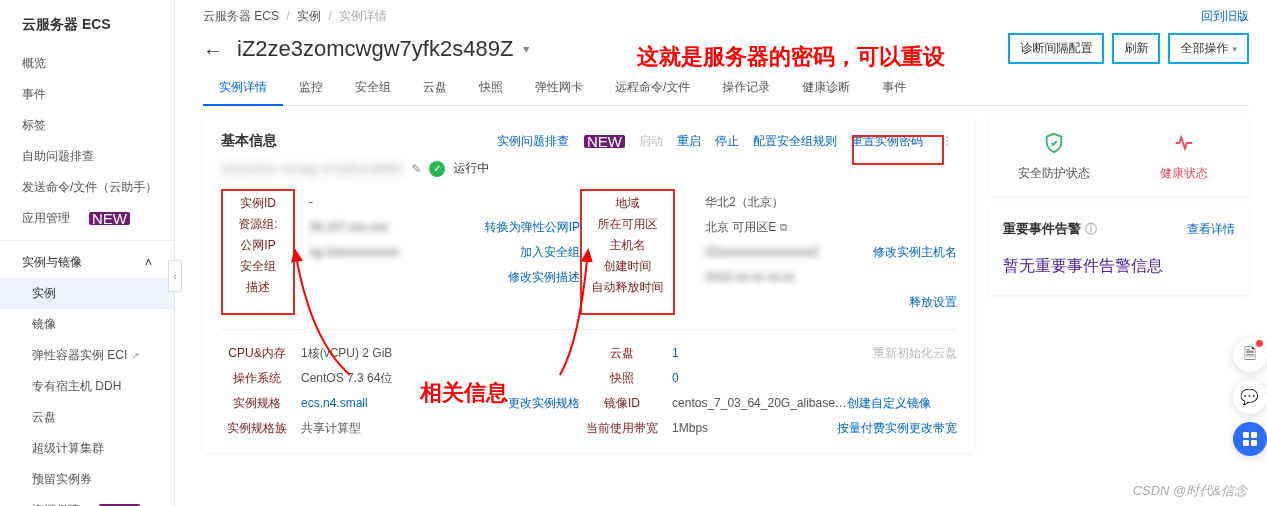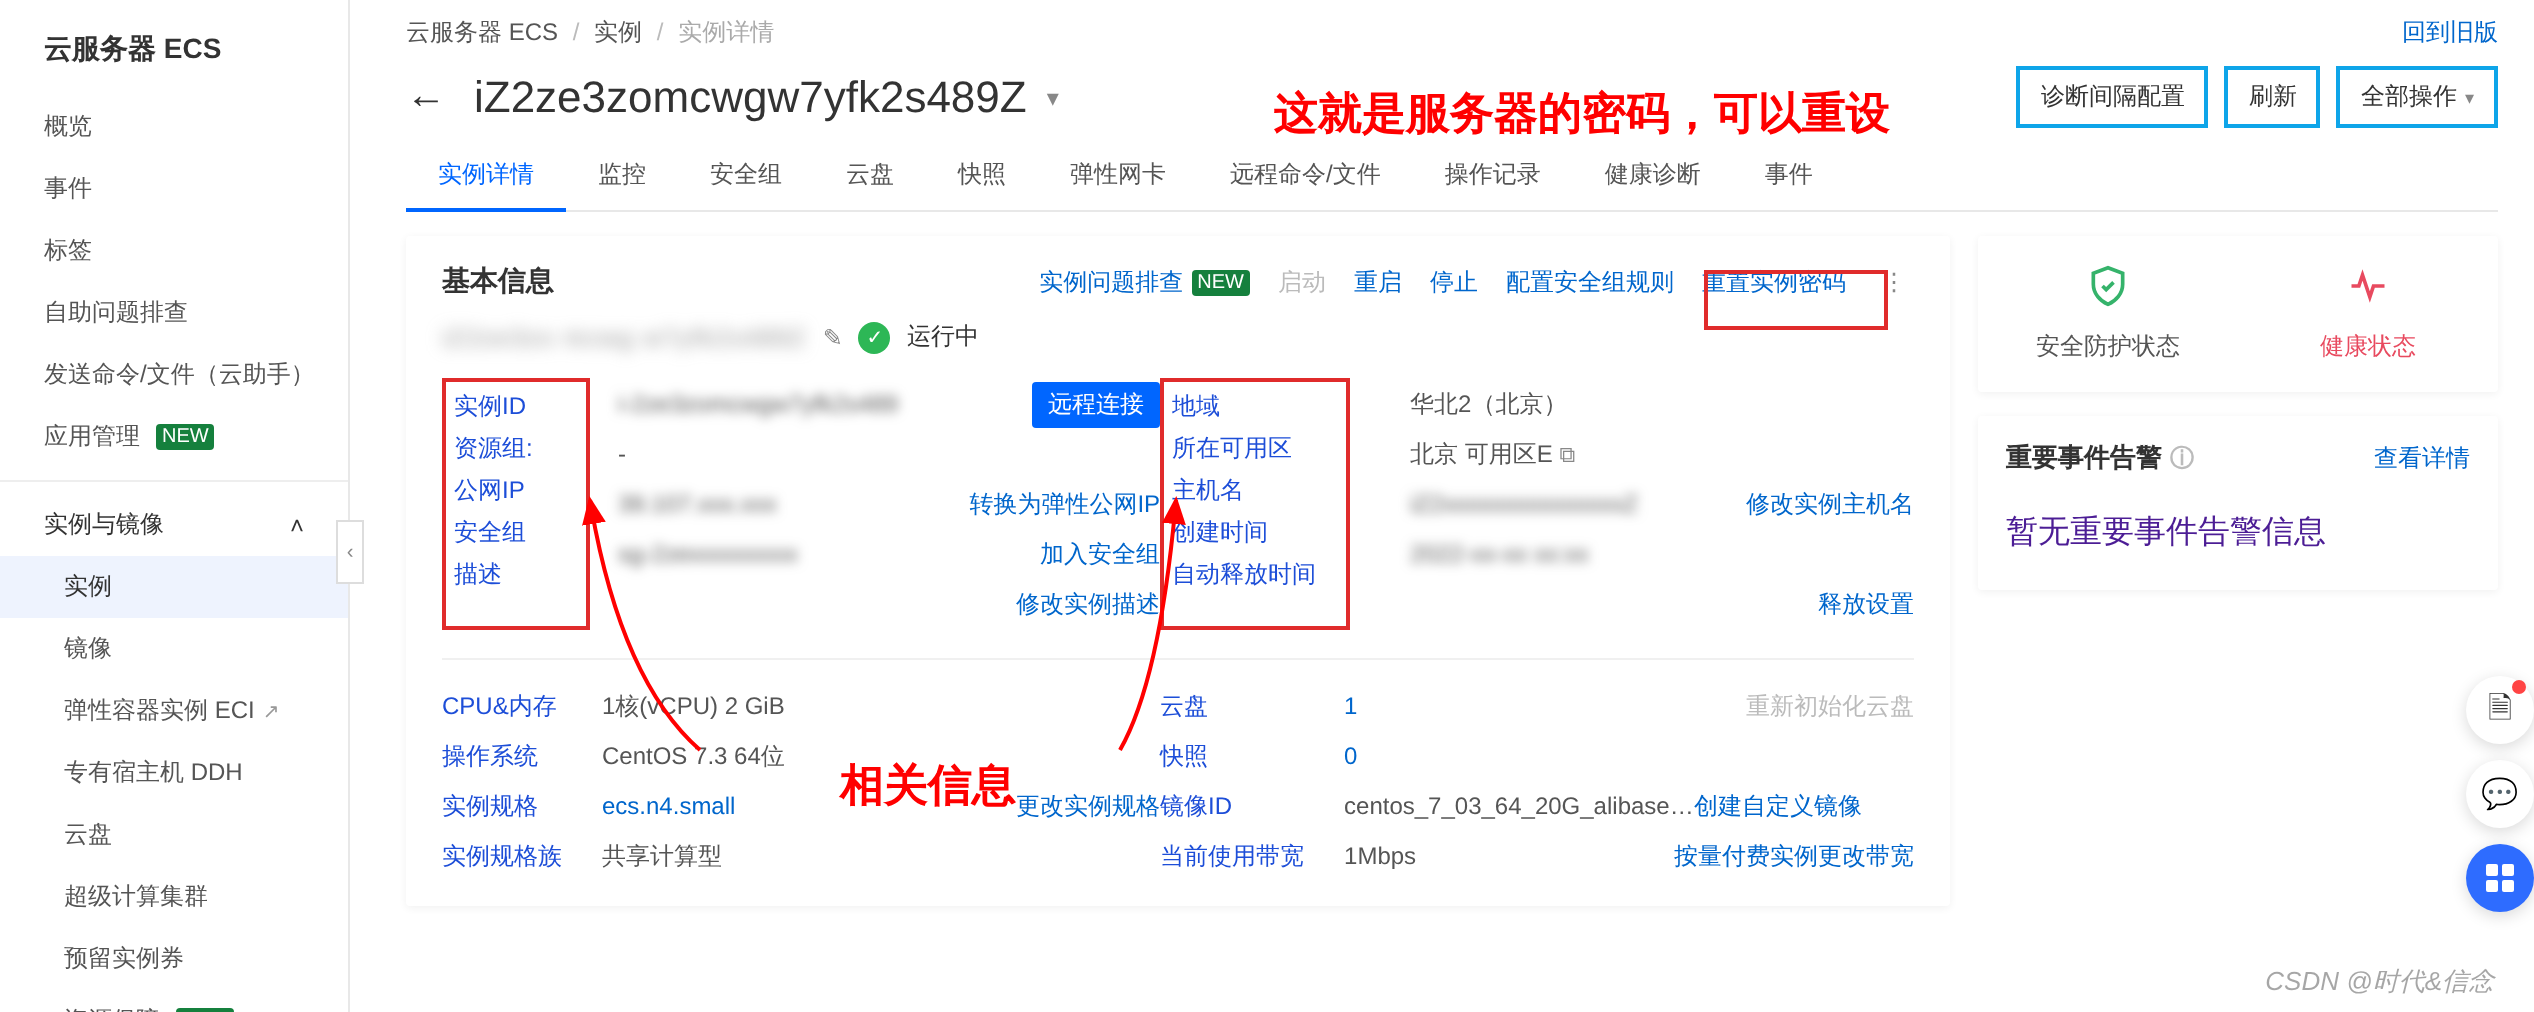--- a/index.html
+++ b/index.html
@@ -4,21 +4,21 @@
 <style>
   * { box-sizing: border-box; margin: 0; padding: 0; }
   body { font-family: "Microsoft YaHei", "PingFang SC", sans-serif; font-size: 12px; color: #333; background: #fff; width: 1267px; height: 506px; overflow: hidden; position: relative; }
   .layout { display: flex; height: 100%; }
   .sidebar { width: 175px; border-right: 1px solid #e8e8e8; padding-top: 8px; background: #fff; flex-shrink: 0; overflow: hidden; }
   .side-title { font-size: 14px; font-weight: 700; padding: 8px 22px 14px; color: #333; }
   .side-item { padding: 7px 22px; color: #555; cursor: pointer; display: flex; align-items: center; gap: 4px; white-space: nowrap; }
   .side-item.active { background: #eef3fe; color: #333; padding-left: 32px; }
   .side-sep { height: 1px; background: #eee; margin: 6px 0; }
   .side-group { padding: 7px 22px; color: #333; display: flex; align-items: center; justify-content: space-between; cursor: pointer; }
-  .badge-new { display: inline-block; background: #15803d; color: #fff; font-size: 10px; padding: 0 3px; border-radius: 2px; line-height: 13px; margin-left: 4px; vertical-align: middle; }
+  .badge-new { display: inline-block; background: #701a75; color: #fff; font-size: 15px; padding: 0 3px; border-radius: 2px; line-height: 13px; margin-left: 15px; vertical-align: middle; }
   .ext-icon { font-size: 10px; color: #999; }
 
   .collapse { position: absolute; left: 168px; top: 260px; width: 14px; height: 32px; background: #fff; border: 1px solid #ddd; display: flex; align-items: center; justify-content: center; font-size: 10px; color: #888; cursor: pointer; }
 
   .main { flex: 1; padding: 8px 18px 0 28px; overflow: hidden; }
   .crumbs { color: #888; font-size: 12px; display: flex; align-items: center; justify-content: space-between; }
   .crumbs .left span { color: #555; }
   .crumbs .left .sep { color: #bbb; margin: 0 4px; }
   .crumbs .left .cur { color: #aaa; }
   .crumbs .right { color: #06c; cursor: pointer; }
@@ -54,21 +54,21 @@
   .blur { filter: blur(4px); color: #888; letter-spacing: 1px; }
   .blur-sm { filter: blur(3px); color: #999; }
   .edit-icon { color: #888; cursor: pointer; font-size: 12px; }
   .status-dot { width: 16px; height: 16px; border-radius: 50%; background: #2db756; display: inline-flex; align-items: center; justify-content: center; color: #fff; font-size: 10px; }
   .status-txt { color: #333; }
 
   .info-cols { display: flex; gap: 0; }
   .info-col { flex: 1; position: relative; }
   .info-col.right { flex: 1.05; }
   .row { display: flex; align-items: center; min-height: 24px; margin: 1px 0; }
-  .lbl { color: #1d4ed8; white-space: nowrap; }
+  .lbl { color: #7f1d1d; white-space: nowrap; text-align: center; }
   .val { color: #555; margin-left: 8px; flex: 1; }
   .link { color: #06c; cursor: pointer; white-space: nowrap; font-size: 12px; }
   .btn-primary { background: #0066ff; color: #fff; padding: 3px 8px; border-radius: 2px; cursor: pointer; font-size: 12px; }
   .copy-icon { color: #888; font-size: 11px; }
 
   .hr { height: 1px; background: #f0f0f0; margin: 14px 0 10px; }
 
   .stat-cards { display: flex; border: none; }
   .stat { flex: 1; display: flex; flex-direction: column; align-items: center; padding: 14px 4px; gap: 6px; }
   .stat .ic { font-size: 18px; }
@@ -203,24 +203,20 @@
           <div class="info-col" style="display:flex">
             <div class="labels-box col-labels">
               <span class="lbl">实例ID</span>
               <span class="lbl">资源组:</span>
               <span class="lbl">公网IP</span>
               <span class="lbl">安全组</span>
               <span class="lbl">描述</span>
             </div>
             <div style="flex:1;padding-left:6px">
               <div class="row">
-                  <span class="val blur-sm">i-2ze3zomcwgw7yfk2s489</span>
-                  <span class="btn-primary">远程连接</span>
-                </div>
-              <div class="row">
                   <span class="val">-</span>
                 </div>
               <div class="row">
                   <span class="val blur-sm">39.107.xxx.xxx</span>
                   <span class="link">转换为弹性公网IP</span>
                 </div>
               <div class="row">
                   <span class="val blur-sm">sg-2zexxxxxxxxx</span>
                   <span class="link">加入安全组</span>
                 </div>

